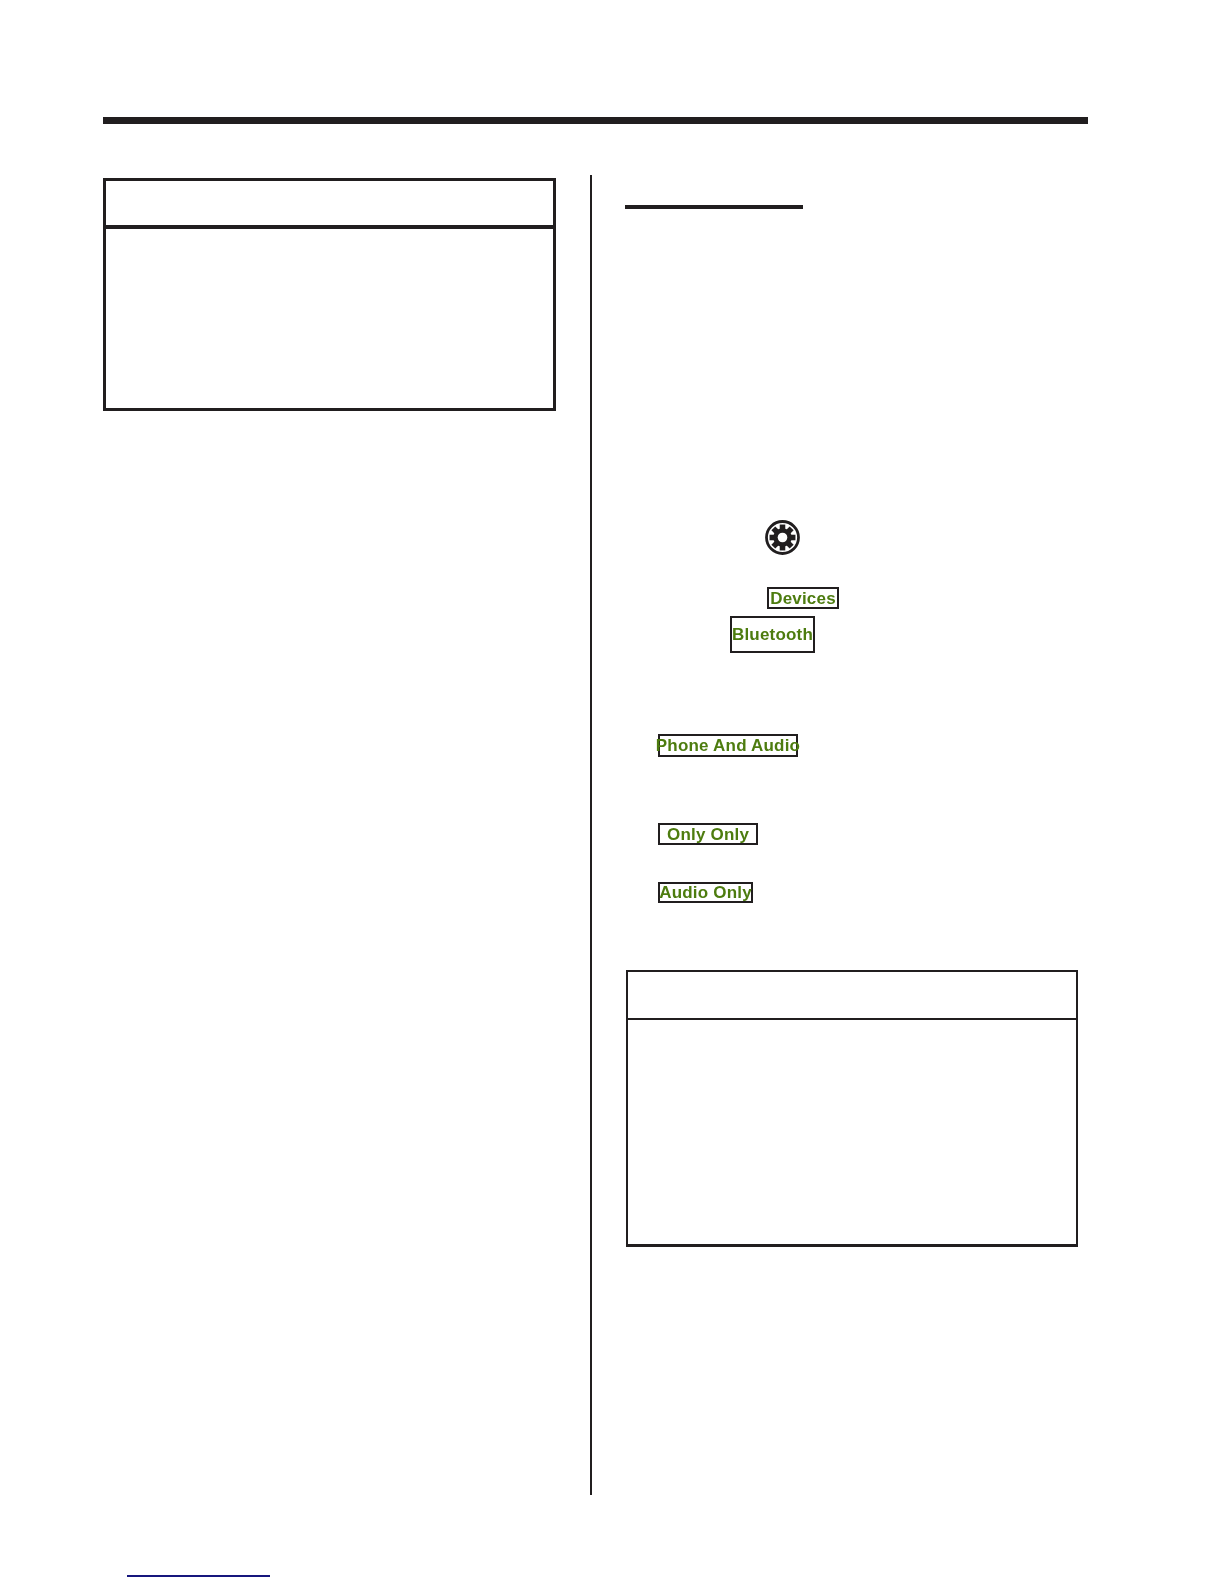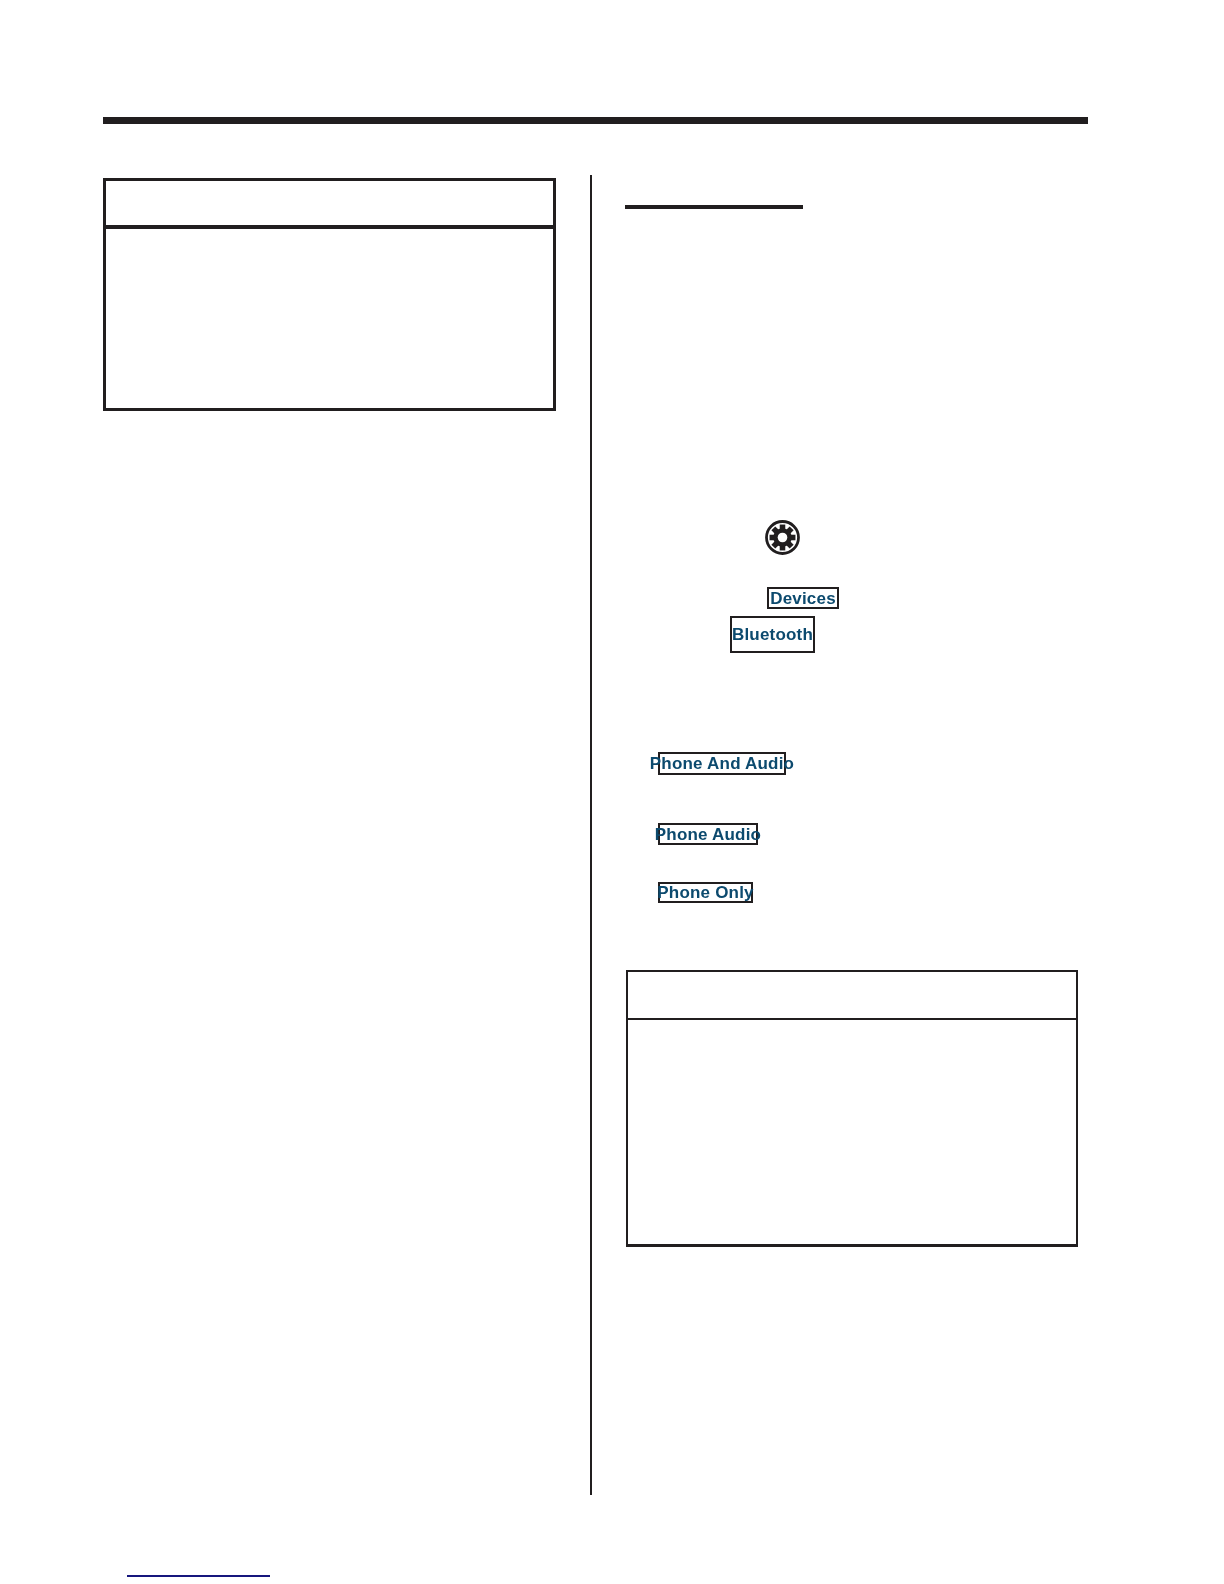--- a/index.html
+++ b/index.html
@@ -26,21 +26,21 @@
     border: 2px solid #211e1f;
     border-bottom-width: 3px;
     background: #ffffff;
   }
   .note-box-2 .note-header {
     border-bottom: 2px solid #211e1f;
   }
   .btn-label {
     border: 2px solid #211e1f;
     background: #ffffff;
-    color: #0c4a6e;
+    color: #4d7c0f;
     font-weight: bold;
     font-size: 17px;
     line-height: 1;
     display: flex;
     align-items: center;
     justify-content: center;
     white-space: nowrap;
     letter-spacing: 0.2px;
   }
   .vdivider { background: #211e1f; }
@@ -77,25 +77,25 @@
         <circle cx="20" cy="20" r="10"></circle>
       </g>
       <circle cx="20" cy="20" r="5.2" fill="#ffffff"></circle>
     </svg>
   </div>
 
   <div class="abs btn-label" style="left:767px; top:587px; width:72px; height:22px;">Devices</div>
 
   <div class="abs btn-label" style="left:730px; top:616px; width:85px; height:37px;">Bluetooth</div>
 
-  <div class="abs btn-label" style="left:658px; top:734px; width:128px; height:23px;margin-top:18px;">Phone And Audio</div>
+  <div class="abs btn-label" style="left:658px; top:734px; width:140px; height:23px;">Phone And Audio</div>
 
-  <div class="abs btn-label" style="left:658px; top:823px; width:100px; height:22px;">Phone Audio</div>
+  <div class="abs btn-label" style="left:658px; top:823px; width:100px; height:22px;">Only Only</div>
 
-  <div class="abs btn-label" style="left:658px; top:882px; width:95px; height:21px;">Phone Only</div>
+  <div class="abs btn-label" style="left:658px; top:882px; width:95px; height:21px;">Audio Only</div>
 
   <div class="abs note-box-2" style="left:626px; top:970px; width:452px; height:277px;">
     <div class="note-header" style="width:100%; height:48px;"></div>
     <div style="width:100%; height:224px;"></div>
   </div>
 
   <div class="abs link-underline" style="left:127px; top:1575px; width:143px; height:2px;"></div>
 
 </div>
 

